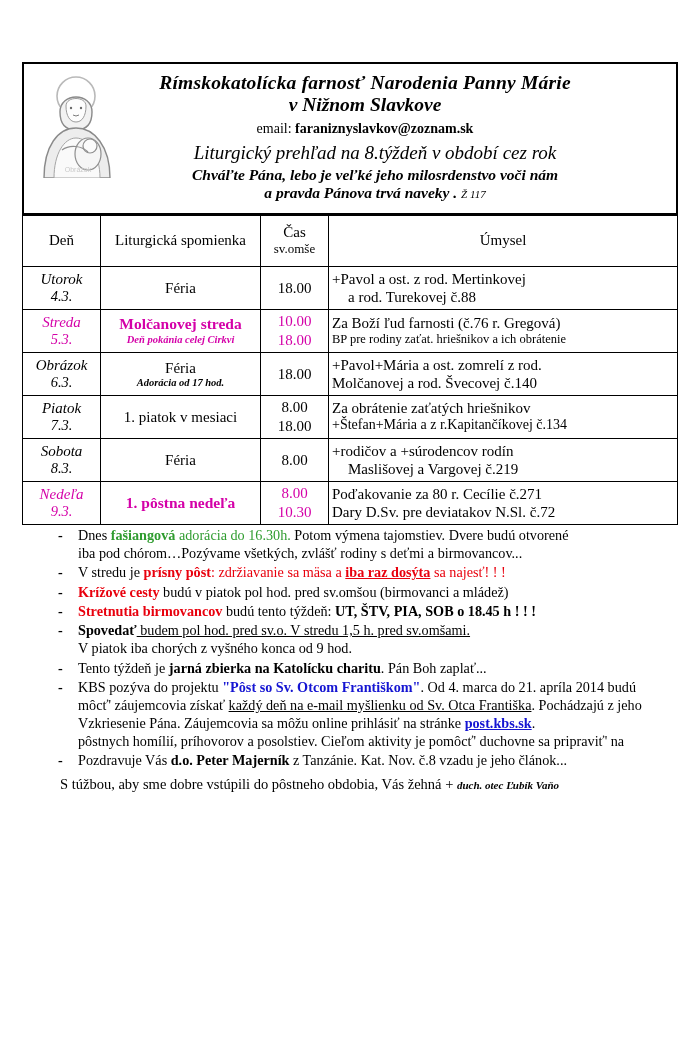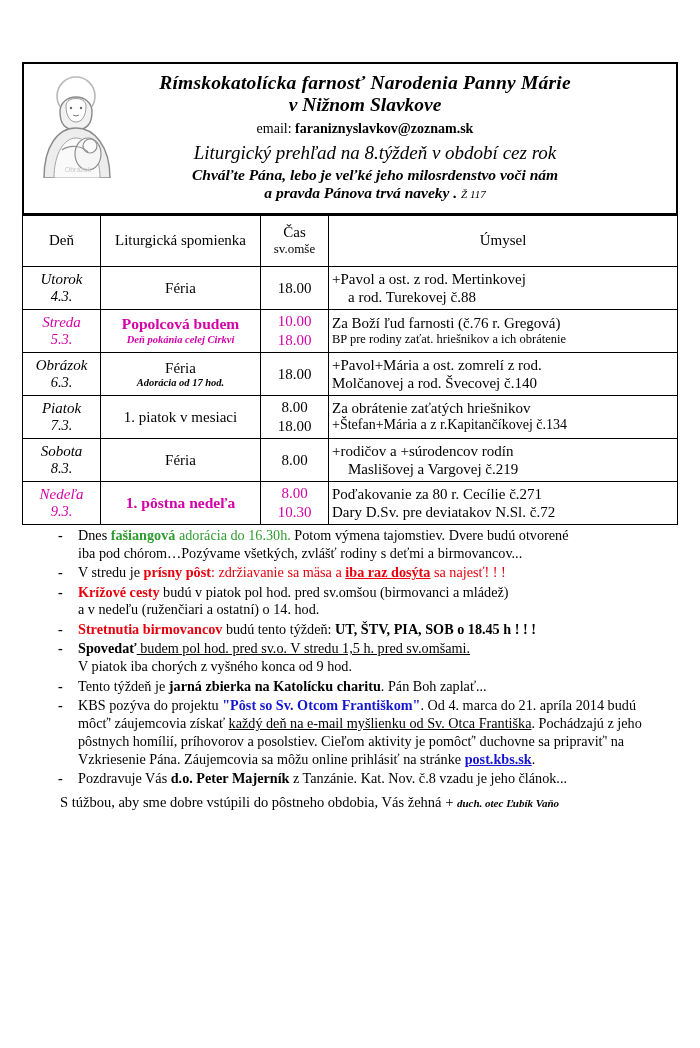--- a/index.html
+++ b/index.html
@@ -267,21 +267,21 @@
           <span class="l indent">a rod. Turekovej                  č.88</span>
         </td>
       </tr>
 
       <tr class="row-h38">
         <td class="day-cell magenta">
           <div>Streda</div>
           <div class="dnum">5.3.</div>
         </td>
         <td class="mem-cell magenta">
-          <span class="bold">Popolcová budem</span>
+          <span class="bold">Molčanovej streda</span>
           <span class="sub">Deň pokánia celej Cirkvi</span>
         </td>
         <td class="time-cell magenta">
           <div>10.00</div>
           <div>18.00</div>
         </td>
         <td class="int-cell">
           <span class="l">Za Boží ľud farnosti (č.76 r. Gregová)</span>
           <span class="l small">BP pre rodiny zaťat. hriešnikov a ich obrátenie</span>
         </td>
@@ -370,21 +370,20 @@
     </li>
 
     <li>
       <span class="dash">-</span>
       <span>V stredu je </span><span class="red b">prísny pôst</span><span class="red">: zdržiavanie sa mäsa a </span><span class="red b u">iba raz dosýta</span><span class="red"> sa najesť! ! !</span>
     </li>
 
     <li>
       <span class="dash">-</span>
       <span class="red b">Krížové cesty</span><span> budú v piatok pol hod. pred sv.omšou (birmovanci a mládež)</span>
-      <div>a v nedeľu (ruženčiari a ostatní) o 14. hod.</div>
     </li>
 
     <li>
       <span class="dash">-</span>
       <span class="red b">Stretnutia birmovancov</span><span> budú tento týždeň: </span><span class="b">UT, ŠTV, PIA, SOB o 18.45 h ! ! !</span>
     </li>
 
     <li>
       <span class="dash">-</span>
       <span class="b">Spovedať</span><span class="u"> budem  pol hod. pred sv.o. V stredu 1,5 h. pred sv.omšami.</span>
@@ -395,24 +394,24 @@
       <span class="dash">-</span>
       <span>Tento týždeň je </span><span class="b">jarná zbierka na Katolícku charitu</span><span>. Pán Boh zaplať...</span>
     </li>
 
     <li class="sm13">
       <span class="dash">-</span>
       <span>KBS pozýva do projektu </span><span class="blue b">"Pôst so Sv. Otcom Františkom"</span><span>. Od 4. marca do 21. apríla 2014 budú</span>
       <div>
         <span>môcť' záujemcovia získať </span><span class="u">každý deň na e-mail myšlienku od Sv. Otca Františka</span><span>. Pochádzajú z jeho</span>
       </div>
-      <div>pôstnych homílií, príhovorov a posolstiev. Cieľom aktivity je pomôcť' duchovne sa pripraviť' na</div>
       <div>
         <span>Vzkriesenie Pána. Záujemcovia sa môžu online prihlásiť na stránke </span><span class="blue b u">post.kbs.sk</span><span>.</span>
       </div>
+      <div>pôstnych homílií, príhovorov a posolstiev. Cieľom aktivity je pomôcť' duchovne sa pripraviť' na</div>
     </li>
 
     <li>
       <span class="dash">-</span>
       <span>Pozdravuje Vás </span><span class="b">d.o. Peter Majerník</span><span> z Tanzánie. Kat. Nov. č.8 vzadu je jeho článok...</span>
     </li>
   </ul>
 
   <div class="closing">
     <span>S túžbou, aby sme dobre vstúpili do pôstneho obdobia, Vás žehná +</span>

